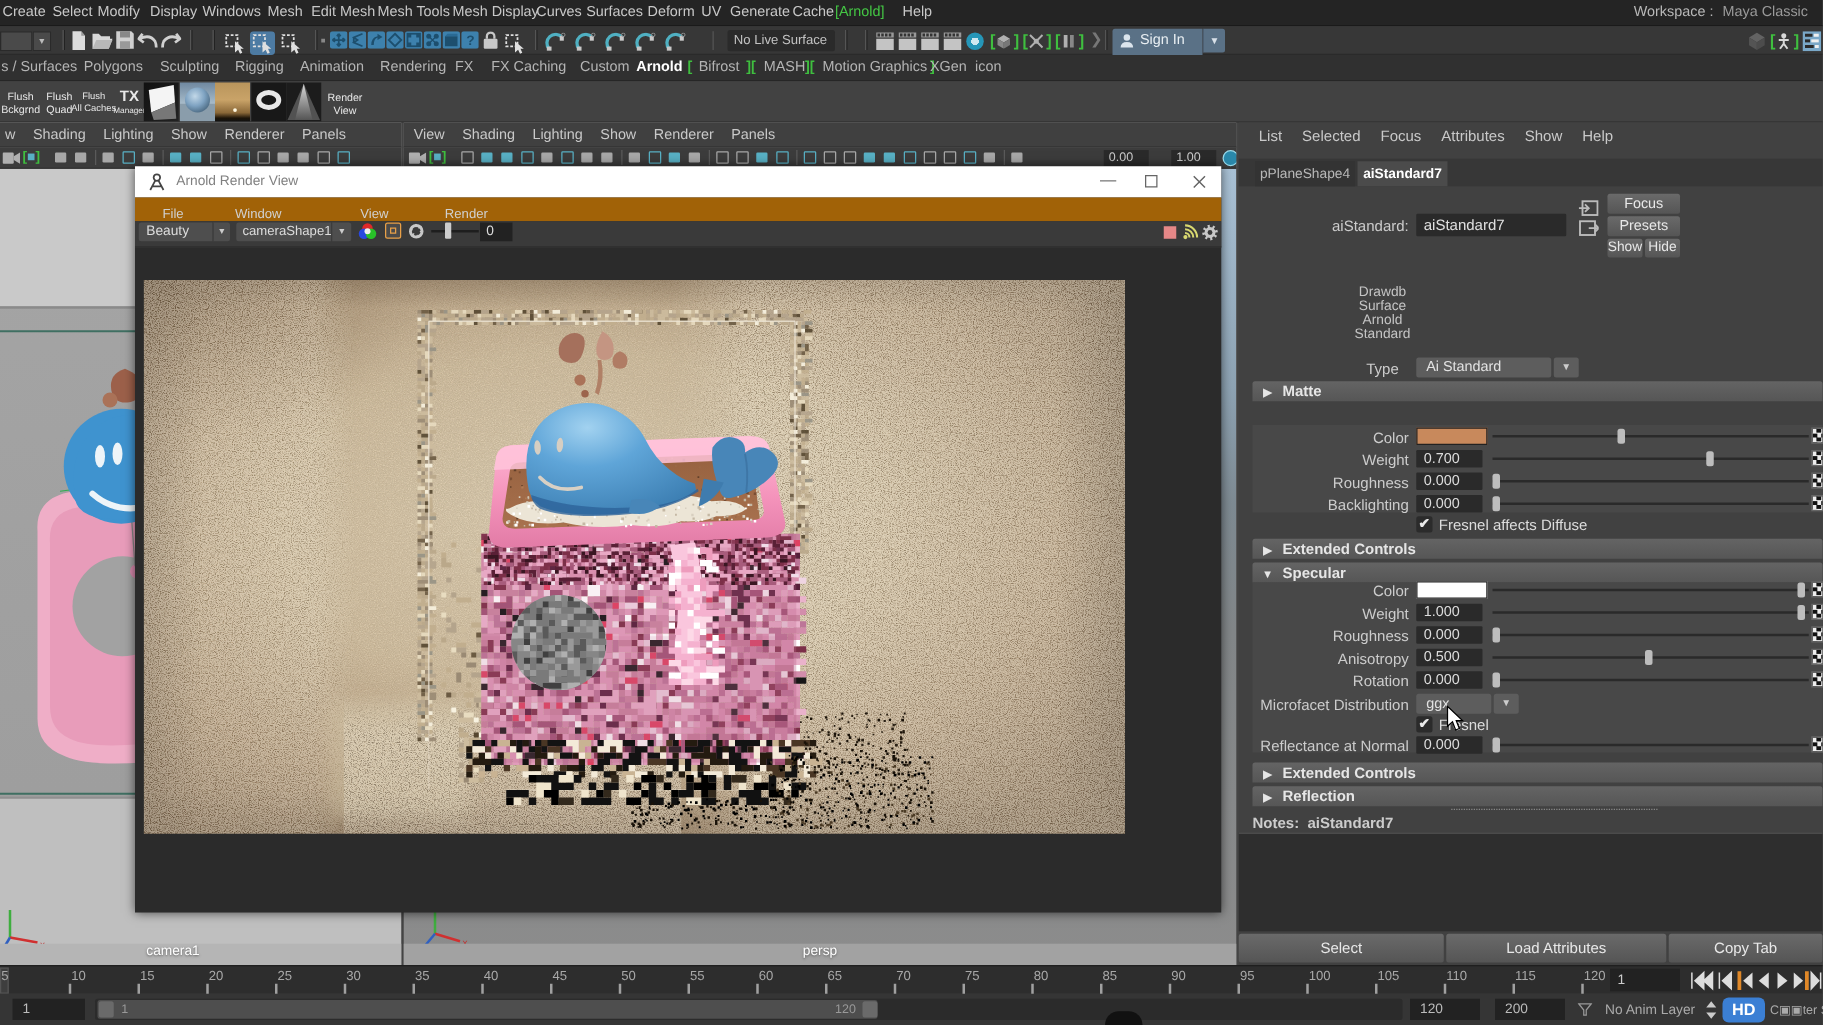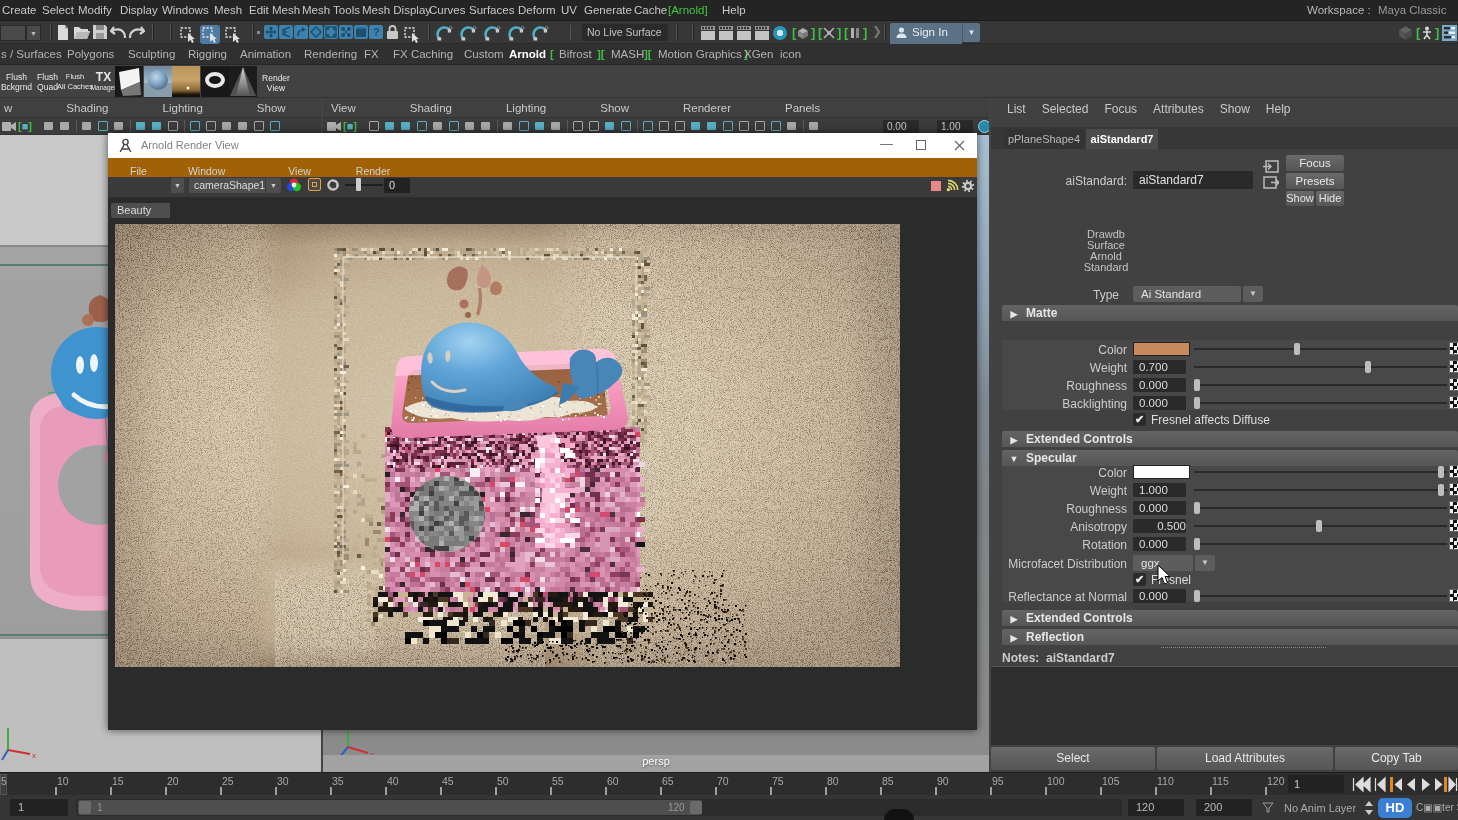--- a/index.html
+++ b/index.html
@@ -24,21 +24,21 @@
 
 #shelf { position:absolute; top:65px; left:0; width:1458px; height:33px; background:#424242; border-bottom:1px solid #333; }
 .shbtn { position:absolute; top:1px; height:31px; color:#e8e8e8; font-size:8.5px; text-align:center; line-height:10px; padding-top:6px; }
 .thumb { position:absolute; top:1px; width:28px; height:31px; }
 
 
 #vpL { position:absolute; top:98px; left:0; width:321px; height:674px; background:#999; }
 #vpM { position:absolute; top:98px; left:323px; width:666px; height:674px; background:#888; }
 #ae  { position:absolute; top:98px; left:991px; width:467px; height:674px; background:#414141; }
 .vpmenu { position:absolute; top:0; left:0; right:0; height:20px; background:#404040; border-bottom:1px solid #333;}
-.vpmenu span { position:relative; font-size:11.5px; color:#c9c9c9; margin-right:14px;margin-left:40px; }
+.vpmenu span { position:relative; font-size:11.5px; color:#c9c9c9; margin-right:14px; }
 .vpicons { position:absolute; top:20px; left:0; right:0; height:17px; background:#3c3c3c; border-bottom:1px solid #333; overflow:hidden;}
 .vplabel { position:absolute; bottom:13px; left:0; right:0; height:17px; text-align:center; font-size:11px; color:#f0f0f0; text-shadow:0 1px 2px #555; }
 
 
 #ae { font-size:12px; color:#cccccc; }
 .aemenu { position:absolute; top:0; left:0; right:0; height:22px; background:#414141; }
 .aemenu span { position:relative; font-size:12px; color:#c9c9c9; margin-right:16px; top:4px; }
 .aetabs { position:absolute; top:29px; left:0; right:0; height:22px; background:#373737; }
 .aetab { position:absolute; top:2px; height:20px; font-size:12px; text-align:center; line-height:20px; }
 .sechdr { position:absolute; left:11px; right:0; height:16px; background:linear-gradient(#646464,#565656); border-radius:2px 2px 0 0; color:#e6e6e6; font-size:12px; font-weight:bold; line-height:16px; }
@@ -442,20 +442,23 @@
         <div class="abs" style="left:136px;top:4px;width:9px;height:8px;background:#58b0c4;border-radius:1px;"></div>
         <div class="abs" style="left:152px;top:4px;width:9px;height:8px;background:#58b0c4;border-radius:1px;"></div>
         <div class="abs" style="left:168px;top:3px;width:10px;height:10px;border:1.3px solid #a8a8a8;border-radius:1px;"></div>
         <div class="abs" style="left:184px;top:2px;width:1px;height:12px;background:#5a5a5a;"></div>
         <div class="abs" style="left:190px;top:3px;width:10px;height:10px;border:1.3px solid #58b0c4;border-radius:1px;"></div>
         <div class="abs" style="left:206px;top:3px;width:10px;height:10px;border:1.3px solid #a8a8a8;border-radius:1px;"></div>
         <div class="abs" style="left:222px;top:4px;width:9px;height:8px;background:#a8a8a8;border-radius:1px;"></div>
         <div class="abs" style="left:238px;top:4px;width:9px;height:8px;background:#a8a8a8;border-radius:1px;"></div>
         <div class="abs" style="left:254px;top:3px;width:10px;height:10px;border:1.3px solid #a8a8a8;border-radius:1px;"></div>
         <div class="abs" style="left:270px;top:3px;width:10px;height:10px;border:1.3px solid #58b0c4;border-radius:1px;"></div>
+      </div>
+  <div class="vplabel" style="bottom:0;height:17px;background:#b5b5b5;color:#fff;">
+        <span style="position:absolute;left:117px;">camera1</span>
       </div>
 </div>
 
 <div id="vpM">
   <svg class="abs" style="top:37px;left:0" width="666" height="637" viewBox="0 0 666 637">
     <linearGradient id="pg" x1="0" y1="0" x2="0" y2="1">
       <stop offset="0%" stop-color="#a9c1d5"></stop>
           <stop offset="28%" stop-color="#8da2b2"></stop>
       <stop offset="42%" stop-color="#7e8a92"></stop>
           <stop offset="58%" stop-color="#828688"></stop>
@@ -586,21 +589,21 @@
         <div class="slhandle" style="left:244px;"></div>
       </div>
       <div class="mapbtn" style="top:385px;"></div>
       <div class="lbl" style="left:0;top:404px;">Roughness</div>
       <div class="fld" style="top:403px;">0.000</div>
       <div class="sltrack" style="top:403px;">
         <div class="slhandle" style="left:0px;"></div>
       </div>
       <div class="mapbtn" style="top:403px;"></div>
       <div class="lbl" style="left:0;top:422px;">Anisotropy</div>
-      <div class="fld" style="top:421px;text-align:right;">0.500</div>
+      <div class="fld" style="top:421px;">0.500</div>
       <div class="sltrack" style="top:421px;">
         <div class="slhandle" style="left:122px;"></div>
       </div>
       <div class="mapbtn" style="top:421px;"></div>
       <div class="lbl" style="left:0;top:440px;">Rotation</div>
       <div class="fld" style="top:439px;">0.000</div>
       <div class="sltrack" style="top:439px;">
         <div class="slhandle" style="left:0px;"></div>
       </div>
       <div class="mapbtn" style="top:439px;"></div>
@@ -636,21 +639,21 @@
         </svg>
     <span class="tx" style="left:33px;top:6px;font-size:11px;color:#808080;">Arnold Render View</span>
     <span class="tx" style="left:772px;top:3px;font-size:13px;color:#666;">—</span>
     <div class="abs" style="left:808px;top:7px;width:10px;height:10px;border:1px solid #666;"></div>
     <svg class="abs" style="left:846px;top:7px" width="11" height="11">
           <path d="M1 1 L10 10 M10 1 L1 10" stroke="#666" stroke-width="1.2"></path>
         </svg>
   </div>
   <div id="awmenu"><span class="tx" style="left:8px;top:3px;font-size:10.5px;color:#d0d0d0;">File</span><span class="tx" style="left:35px;top:3px;font-size:10.5px;color:#d0d0d0;">Window</span><span class="tx" style="left:84px;top:3px;font-size:10.5px;color:#d0d0d0;">View</span><span class="tx" style="left:115px;top:3px;font-size:10.5px;color:#d0d0d0;">Render</span></div>
   <div id="awtool">
-    <div class="abs" style="left:3px;top:1px;width:59px;height:15px;background:#4e4e4e;border-radius:2px 0 0 2px;color:#ddd;font-size:11px;line-height:15px;padding-left:6px;margin-top:25px;">Beauty</div>
+    <div class="abs" style="left:3px;top:1px;width:59px;height:15px;background:#4e4e4e;border-radius:2px 0 0 2px;color:#ddd;font-size:11px;line-height:15px;padding-left:6px;">Beauty</div>
     <div class="abs" style="left:62px;top:1px;width:14px;height:15px;background:#4e4e4e;border-left:1px solid #3a3a3a;border-radius:0 2px 2px 0;color:#ccc;font-size:7px;text-align:center;line-height:15px;">▼</div>
     <div class="abs" style="left:81px;top:1px;width:76px;height:15px;background:#4e4e4e;border-radius:2px 0 0 2px;color:#ddd;font-size:10.5px;line-height:15px;padding-left:5px;">cameraShape1</div>
     <div class="abs" style="left:157px;top:1px;width:16px;height:15px;background:#4e4e4e;border-left:1px solid #3a3a3a;border-radius:0 2px 2px 0;color:#ccc;font-size:7px;text-align:center;line-height:15px;">▼</div>
     <svg class="abs" style="left:178px;top:0px" width="16" height="16">
           <circle cx="8" cy="5.7" r="4.2" fill="#e02828"></circle>
           <circle cx="5.2" cy="10" r="4.2" fill="#2848e0"></circle>
           <circle cx="10.8" cy="10" r="4.2" fill="#28c028"></circle>
           <circle cx="8" cy="8" r="2.4" fill="#eee"></circle>
         </svg>
     <div class="abs" style="left:200px;top:1px;width:13px;height:13px;border:1.5px solid #e8a048;background:#4a4a4a;border-radius:2px;">

